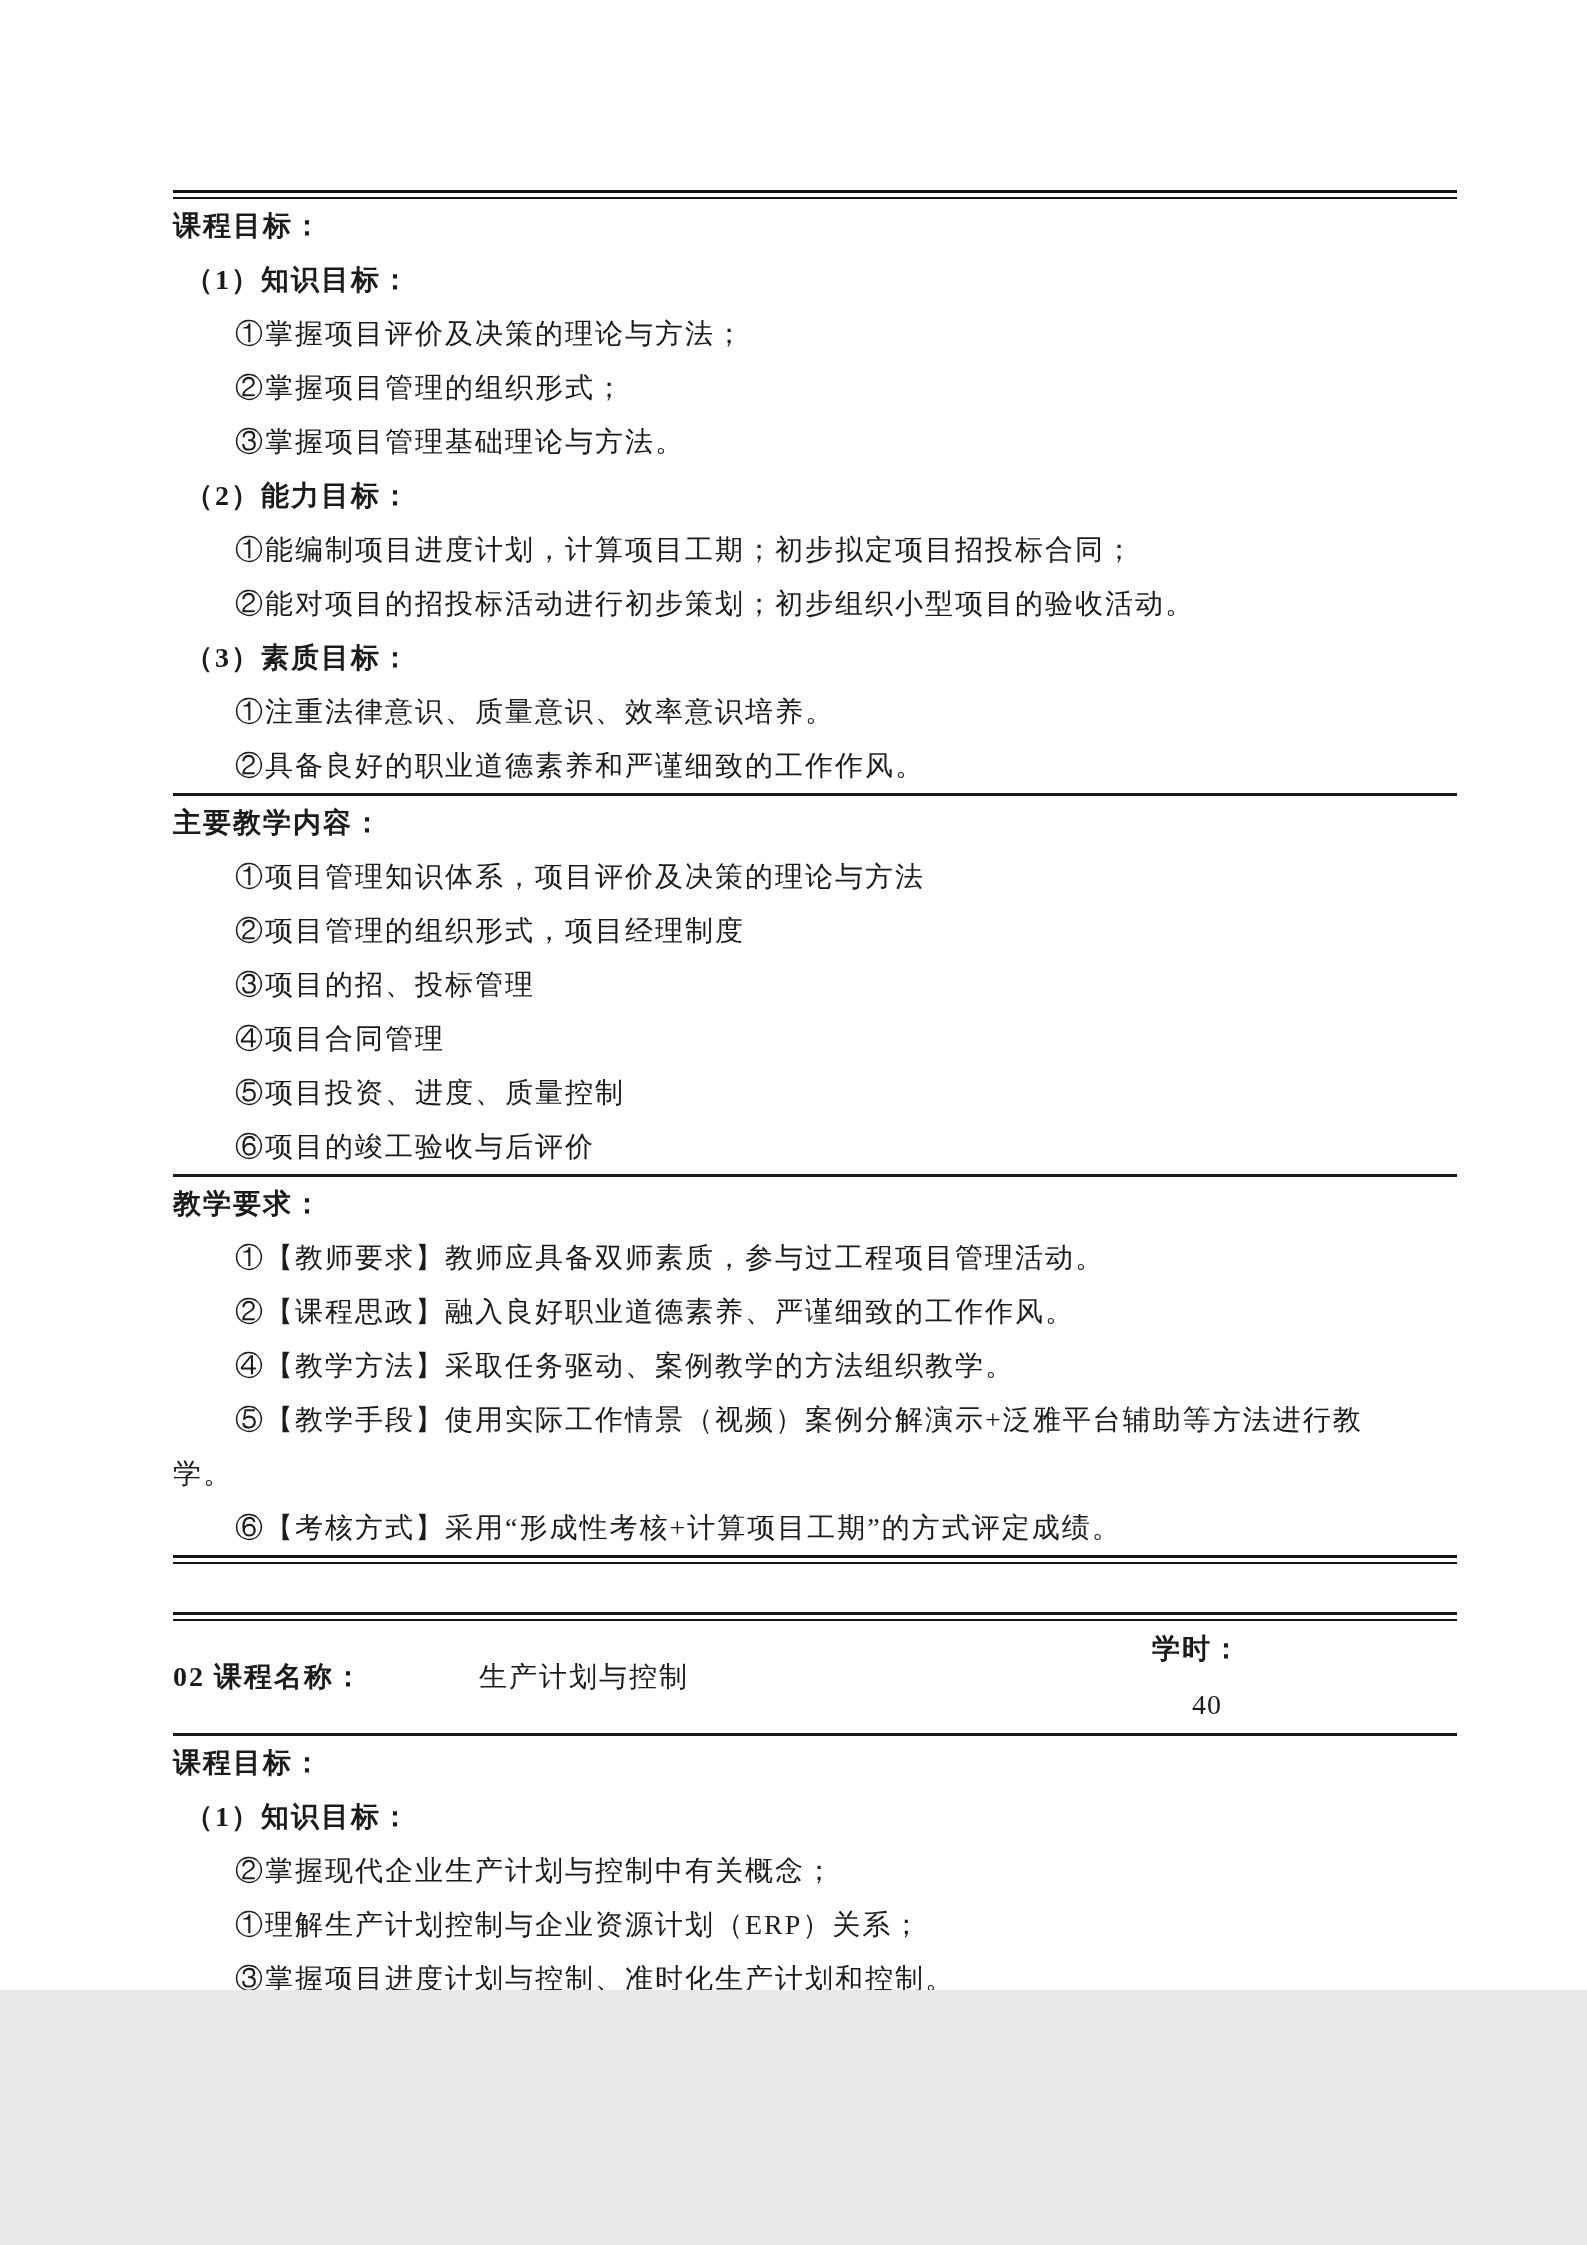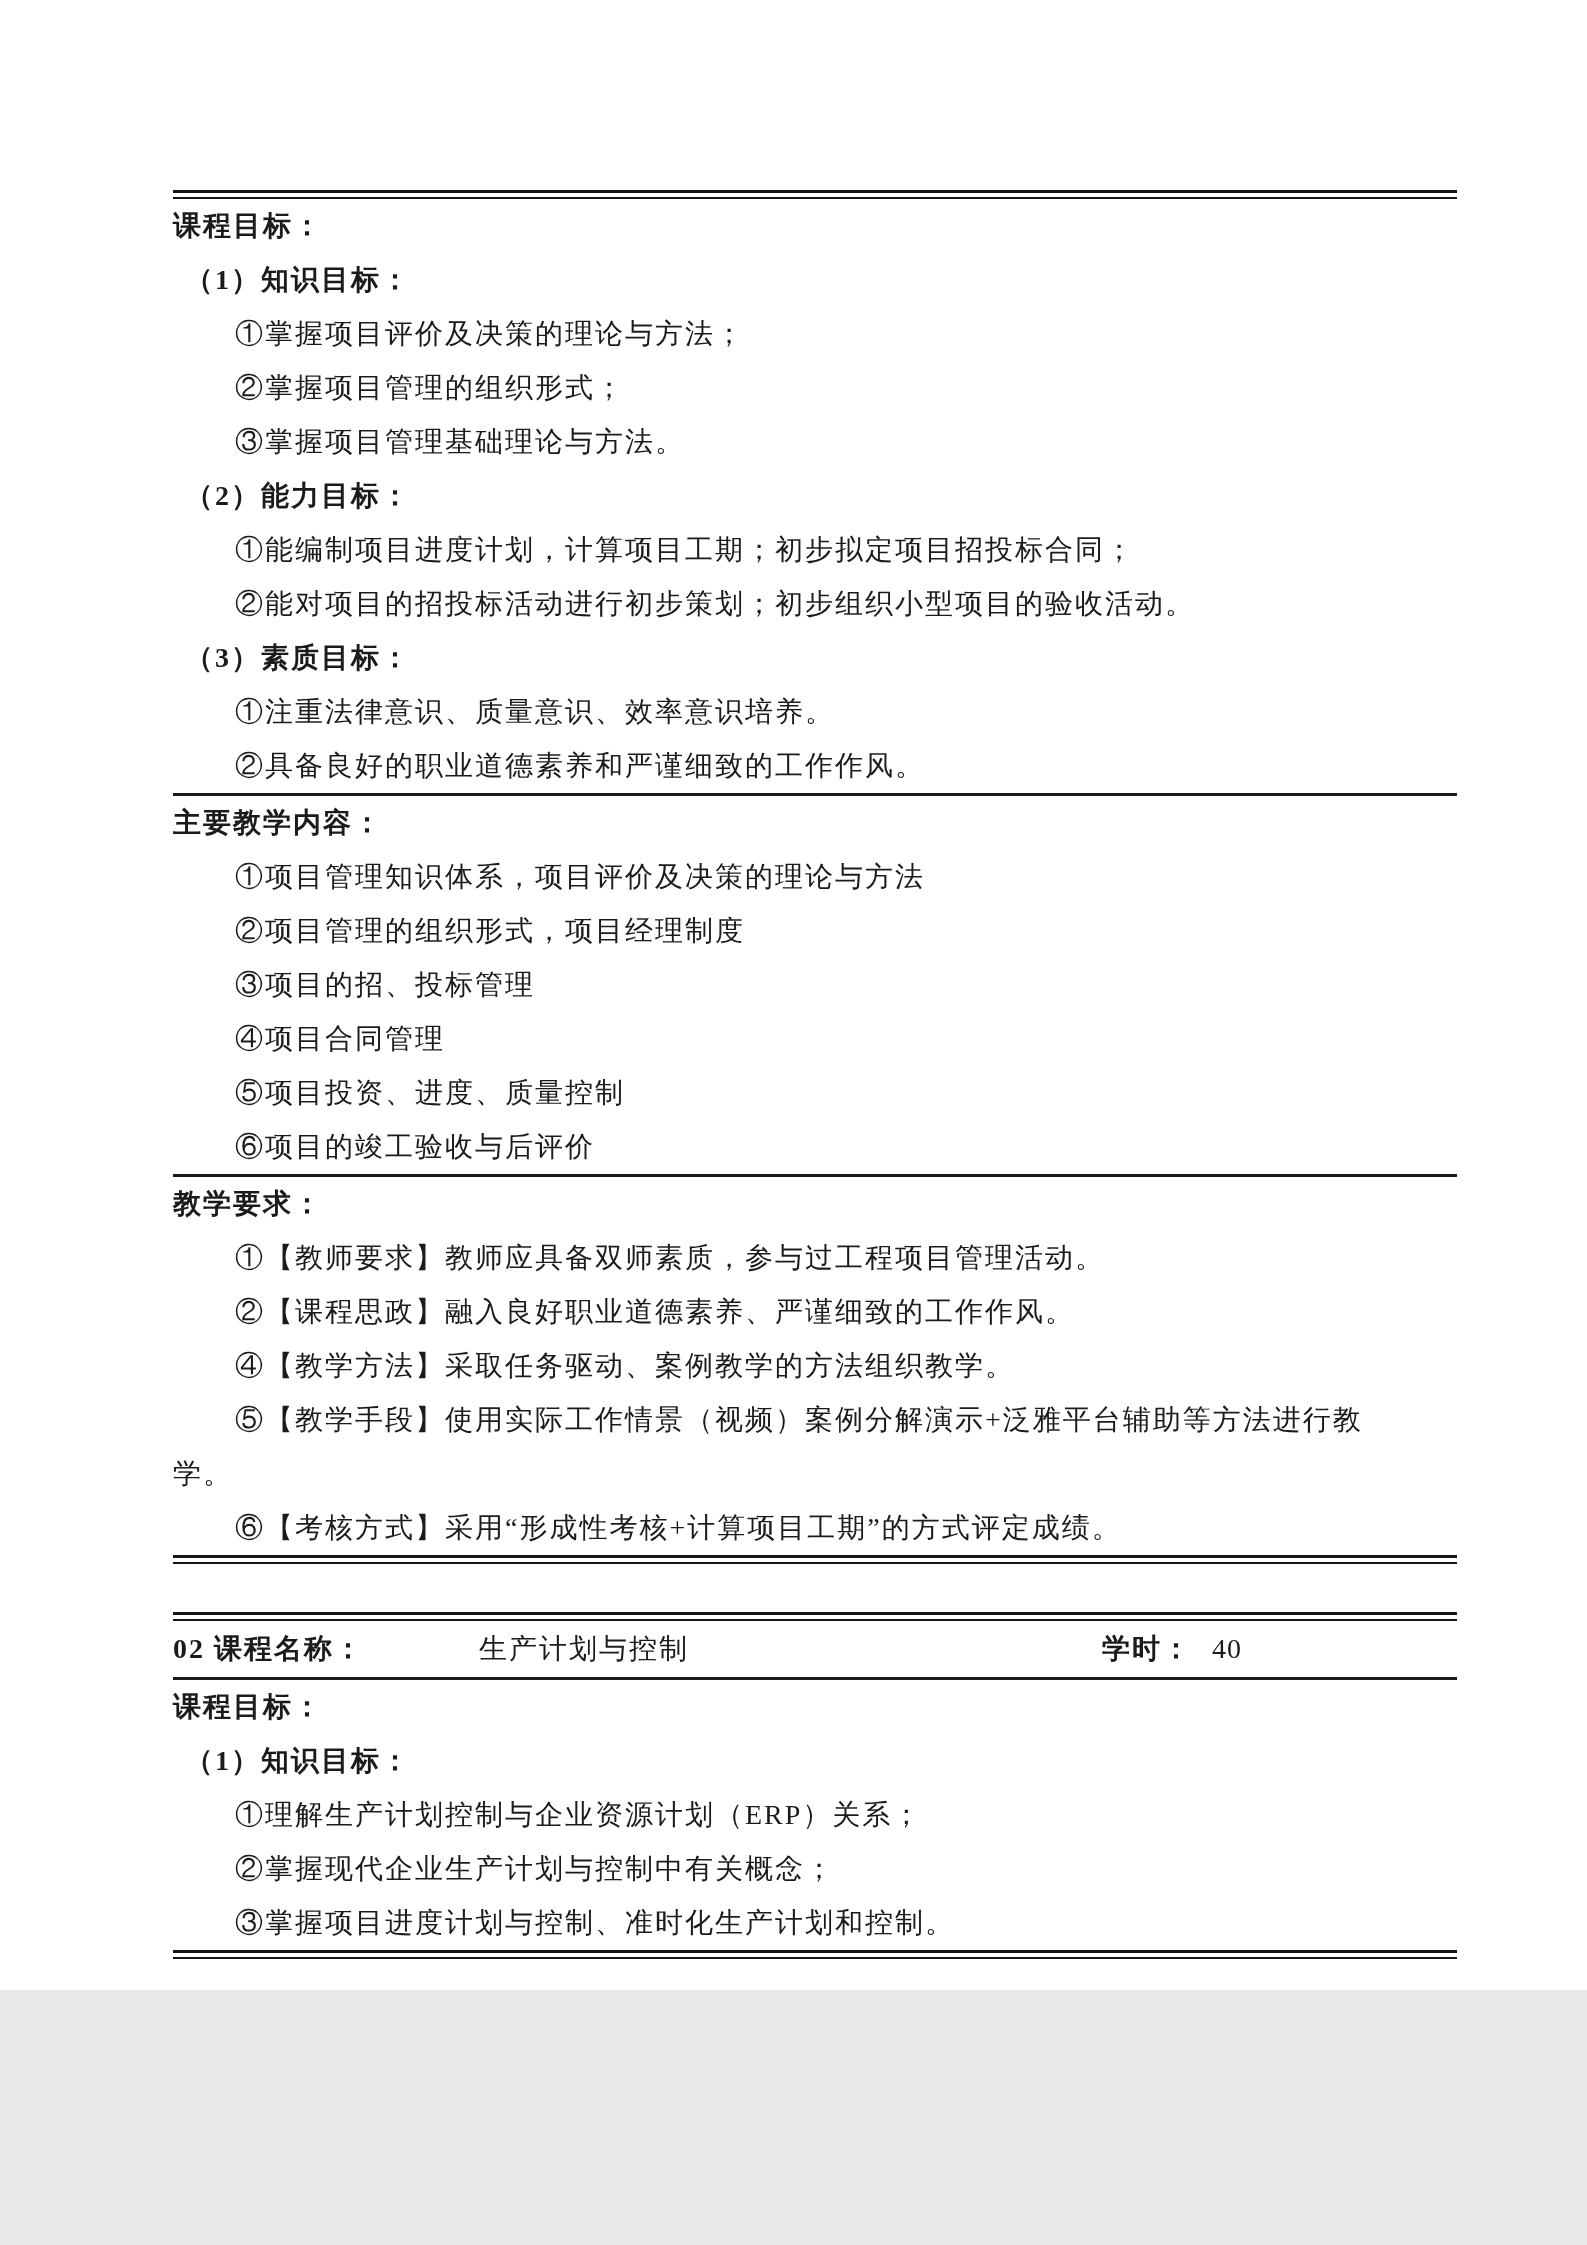--- a/index.html
+++ b/index.html
@@ -38,21 +38,21 @@
   .course-row {
     display: flex;
     align-items: center;
     font-size: 28px;
     line-height: 56px;
     letter-spacing: 2px;
     white-space: nowrap;
   }
   .course-row .lbl { font-weight: 700; }
   .course-row .cname { margin-left: 115px; }
-  .course-row .hours-group { margin-left: auto; margin-right: 215px; display: flex; align-items: center; }
+  .course-row .hours-group { margin-left: auto; margin-right: 215px; display: flex; align-items: center; flex-direction: column; }
   .course-row .hours-val { margin-left: 20px; letter-spacing: 1px; }
   .page-number {
     margin-top: 66px;
     text-align: right;
     padding-right: 227px;
     font-size: 26px;
     letter-spacing: 0;
   }
 </style>
 </head>
@@ -114,22 +114,22 @@
         <span class="lbl">学时：</span>
         <span class="hours-val">40</span>
       </span>
     </div>
 
     <div class="hr1"></div>
 
     <div>
       <p class="row h">课程目标：</p>
       <p class="row g">（1）知识目标：</p>
+      <p class="row item">②掌握现代企业生产计划与控制中有关概念；</p>
       <p class="row item">①理解生产计划控制与企业资源计划（ERP）关系；</p>
-      <p class="row item">②掌握现代企业生产计划与控制中有关概念；</p>
       <p class="row item">③掌握项目进度计划与控制、准时化生产计划和控制。</p>
     </div>
 
     <div class="hr2"></div>
 
     <div class="page-number">29</div>
 
   </div>
 </div>
 

